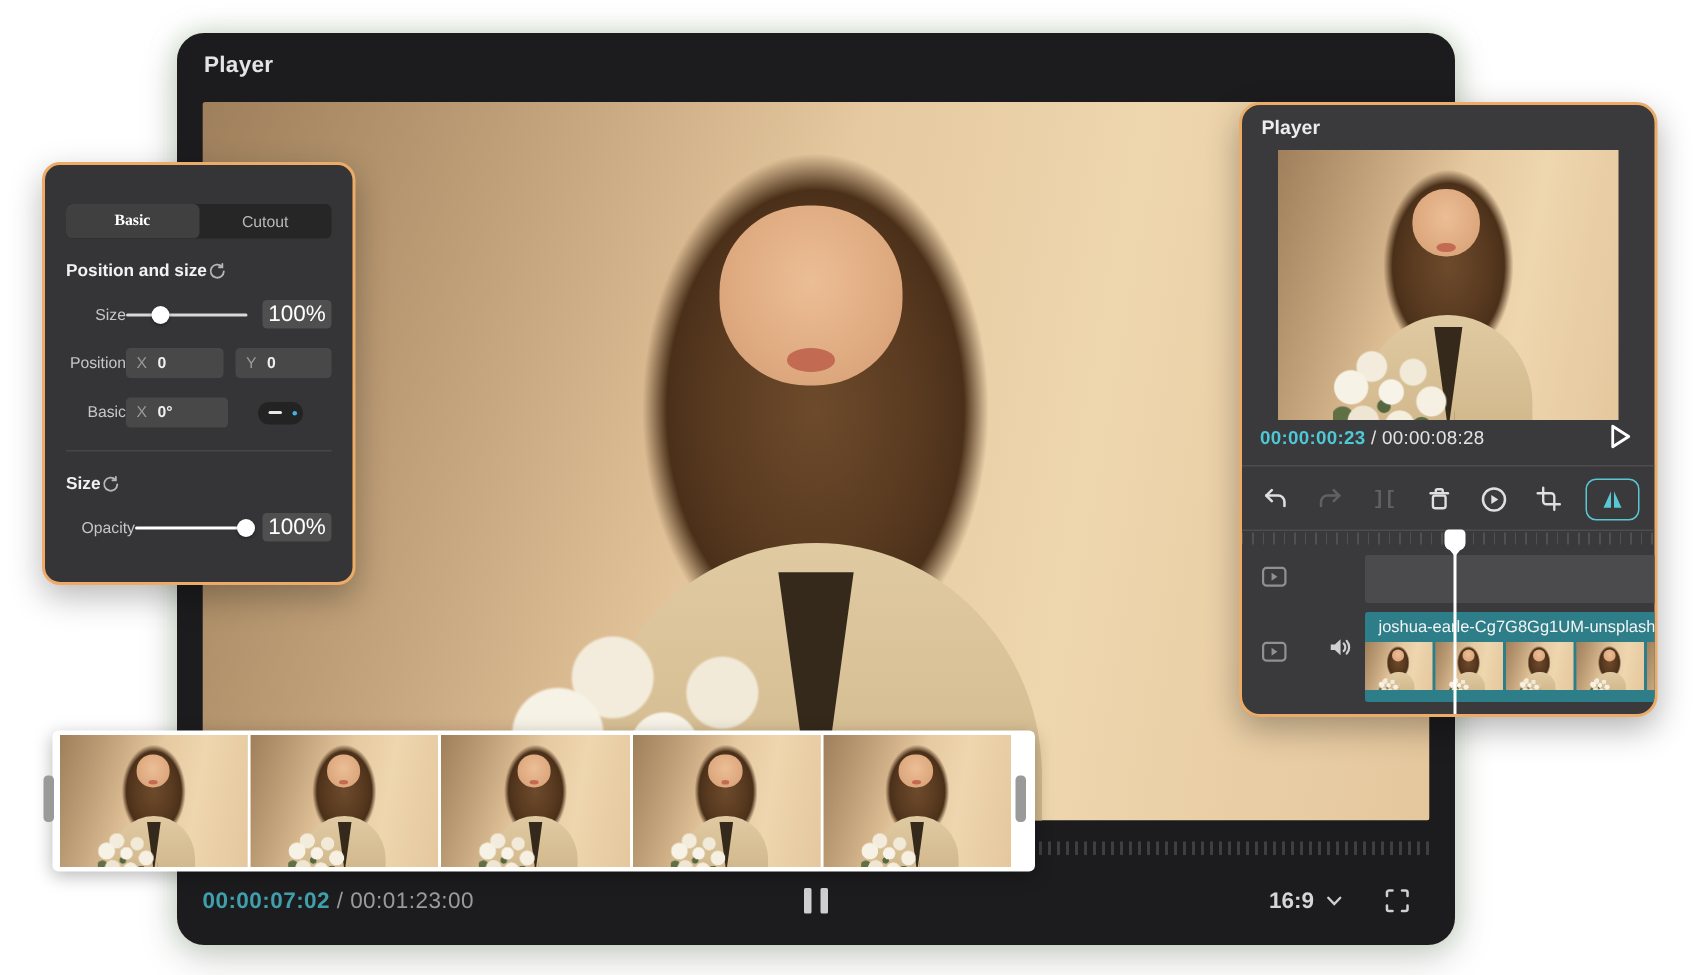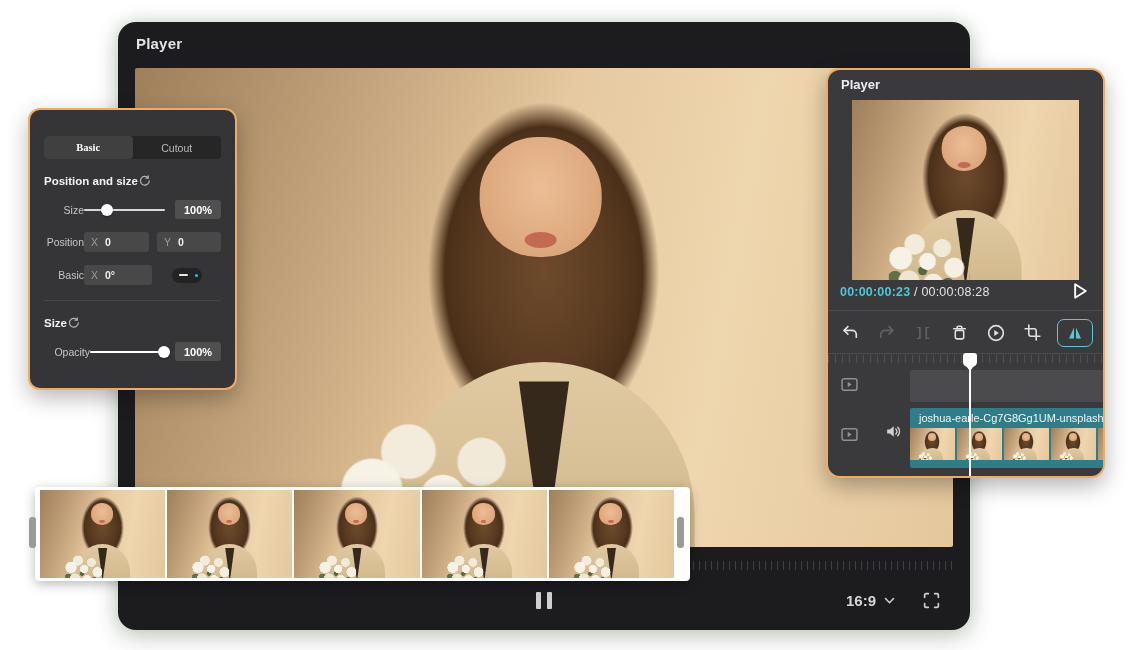--- a/index.html
+++ b/index.html
@@ -75,21 +75,21 @@
   .sec-title { font-size:11.5px; font-weight:700; color:#f2f2f2; }
   .reset { color:#b5b5b5; cursor:pointer; }
   .row { margin-top:13px; display:flex; align-items:center;text-align:right; }
   .row-label { width:40px; font-size:10.5px; color:#c6c6c6; flex:0 0 40px; }
   .slider { position:relative; flex:1; height:12px; cursor:pointer; }
   .slider .track { position:absolute; left:0; right:0; top:5px; height:2px; background:#d8d8d8; border-radius:1px; }
   .slider .thumb { position:absolute; top:0; width:12px; height:12px; background:#fff; border-radius:50%;
     transform:translateX(-50%); box-shadow:0 1px 2px rgba(0,0,0,.4); }
   .thumb-size { left:28%; } .thumb-op { left:98%; }
   .chip { margin-left:10px; width:46px; height:19px; background:#4f4f4f; border-radius:3px; color:#fff;
-    font-size:11px; font-weight:700; display:flex; align-items:center; justify-content:center; flex:0 0 46px; }
+    font-size:15px; font-weight:400; display:flex; align-items:center; justify-content:center; flex:0 0 46px; }
   .field { height:20px; background:#484848; border-radius:3px; display:flex; align-items:center;
     padding:0 7px; font-size:10.5px; cursor:text; }
   .field .pfx { color:#9b9b9b; margin-right:7px; }
   .field .val { color:#f0f0f0; font-weight:700; }
   .f-x { width:68px; margin-right:8px; } .f-y { width:67px; } .f-r { width:68px; }
   .knob { margin-left:20px; width:30px; height:15px; background:#232323; border-radius:8px; position:relative; cursor:pointer; }
   .knob .dash { position:absolute; left:7px; top:6px; width:9px; height:2.5px; background:#e8e8e8; border-radius:1px; }
   .knob .dot { position:absolute; right:4px; top:6px; width:3px; height:3px; background:#3fb6e0; border-radius:50%; }
   .divider { margin-top:15px; height:1px; background:#464646; }
 
@@ -140,20 +140,25 @@
         <div class="ph-lips"></div>
         <div class="ph-coat"></div>
         <div class="ph-vneck"></div>
         <div class="ph-flowers"></div>
       </div>
     </div>
 
     <div class="main-ticks"></div>
 
     <div class="main-bottom">
+      <div class="tc">
+        <span class="cur">00:00:07:02</span>
+        <span class="sep"> </span><span class="sep">/</span><span class="sep"> </span>
+        <span class="dur">00:01:23:00</span>
+      </div>
 
       <div class="pause-btn">
         <i></i>
           <i></i>
       </div>
 
       <div class="main-right">
         <div class="aspect">
           <span>16:9</span>
           <span class="icon">

